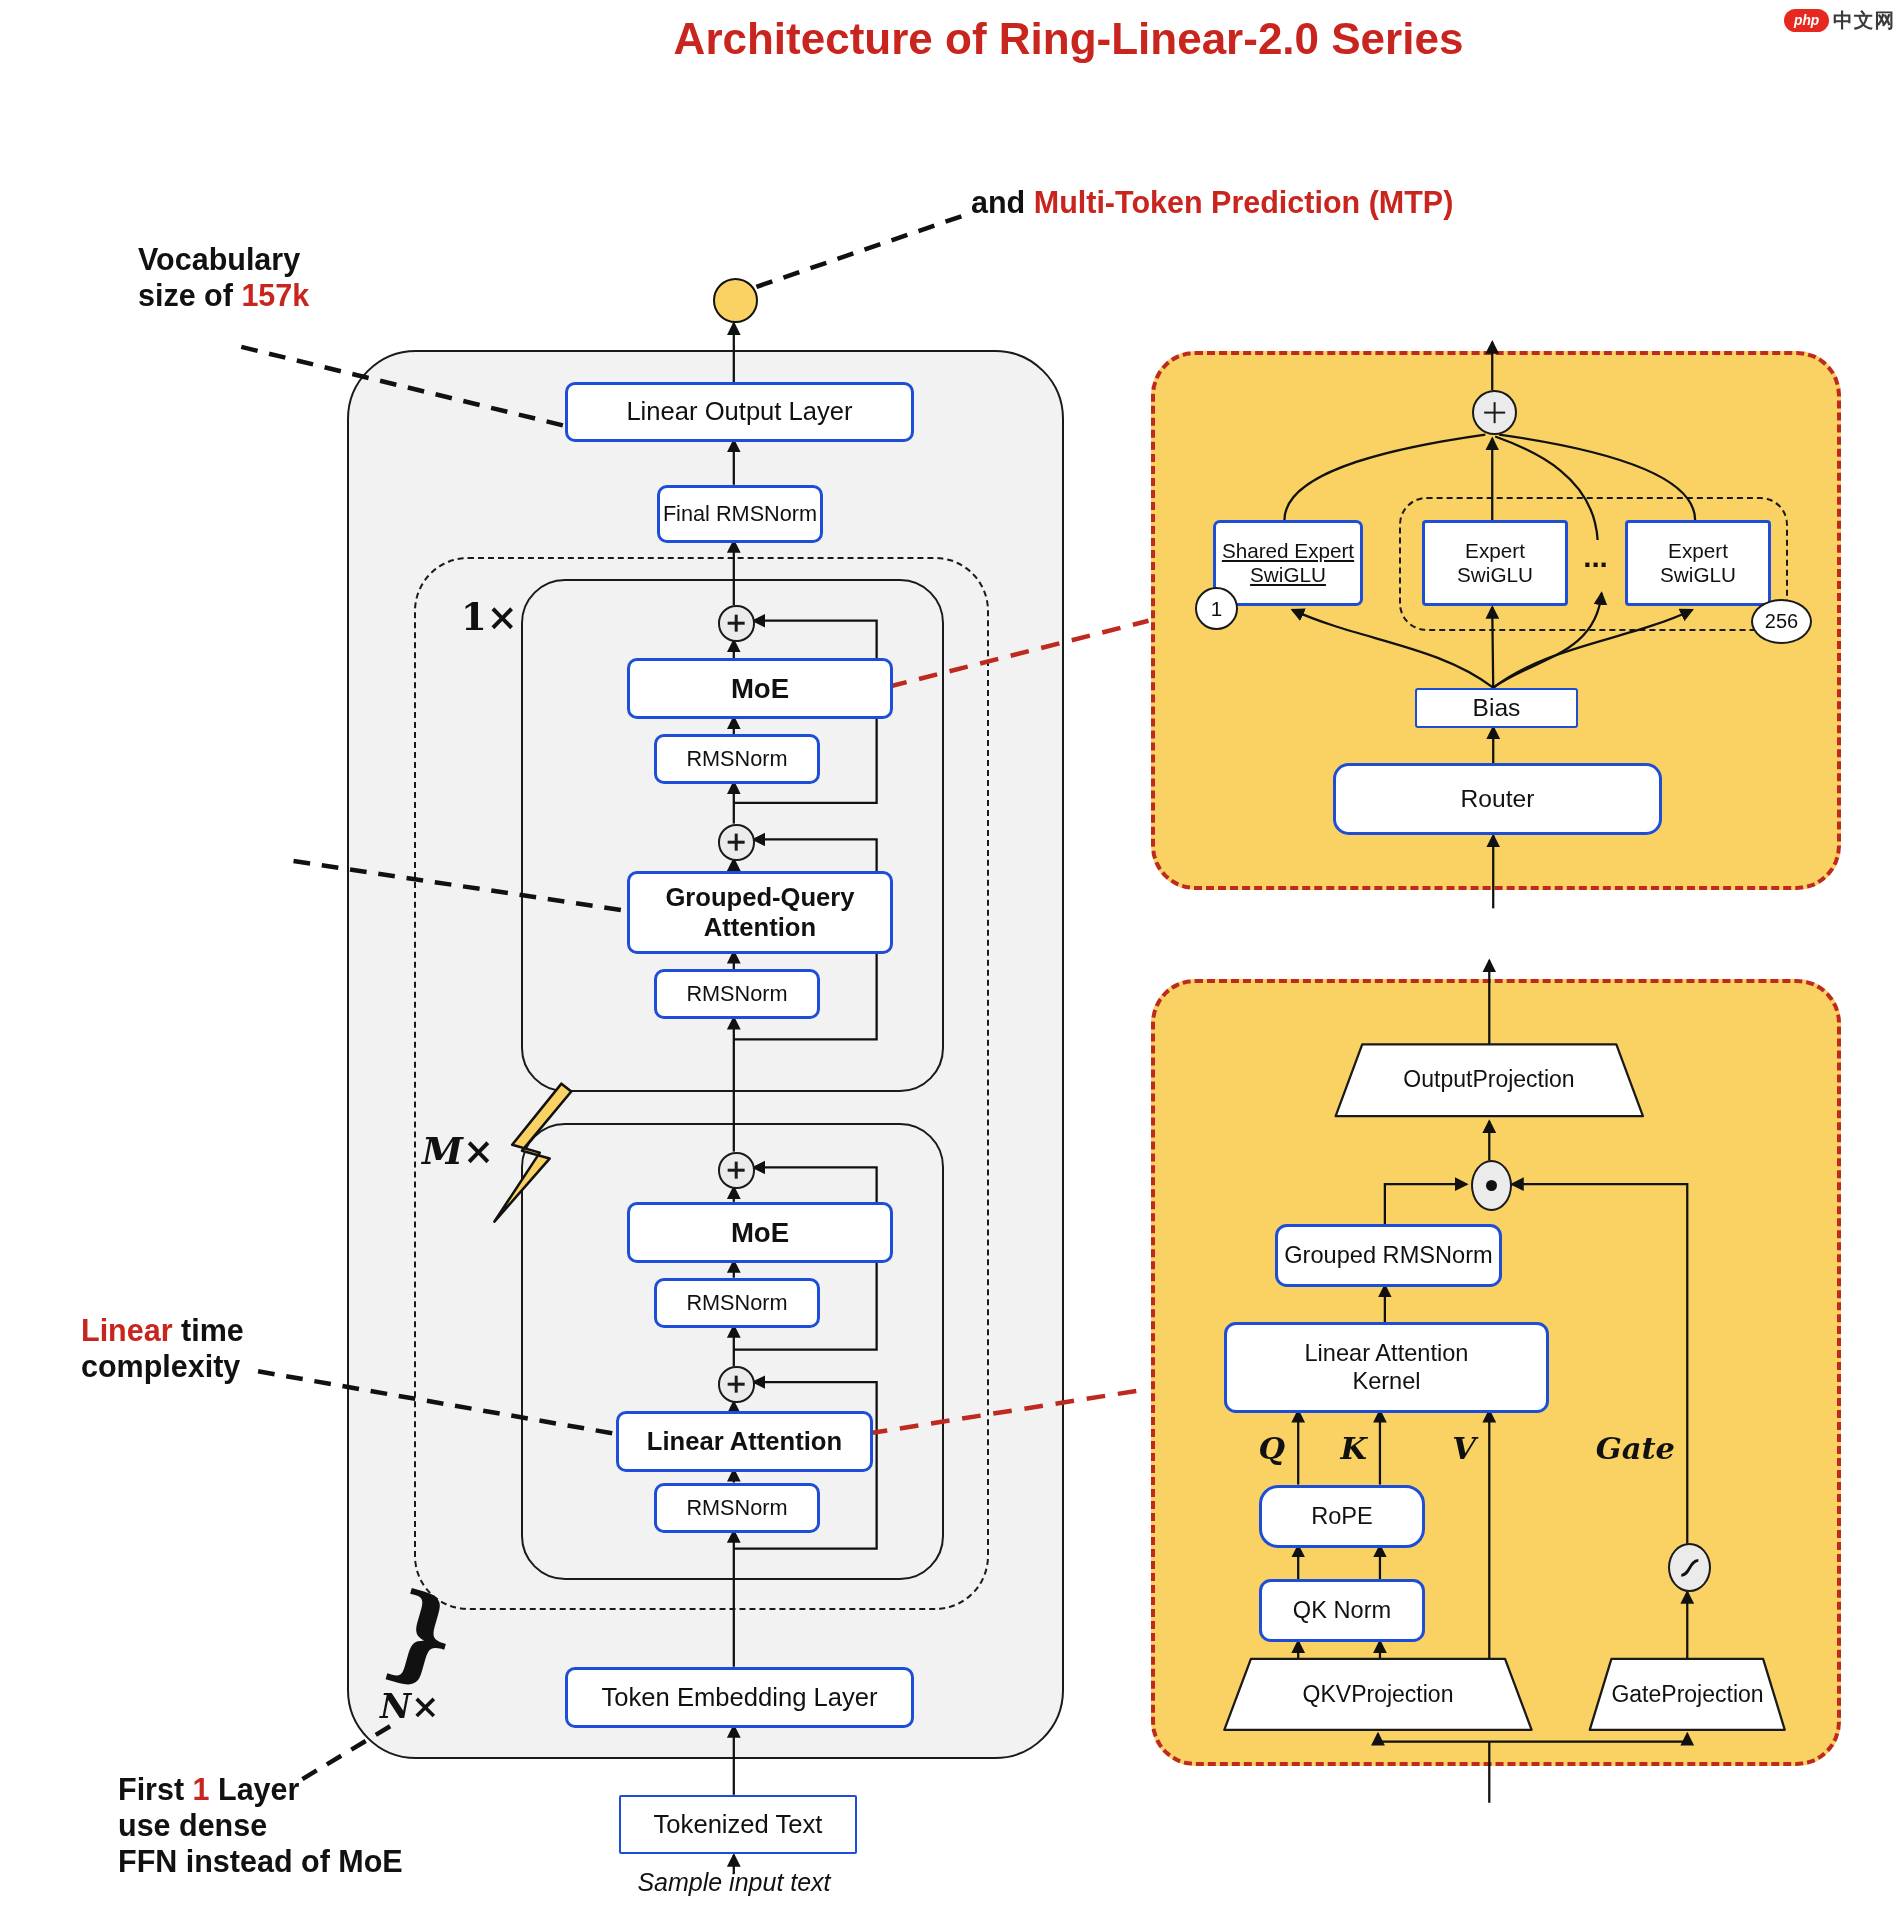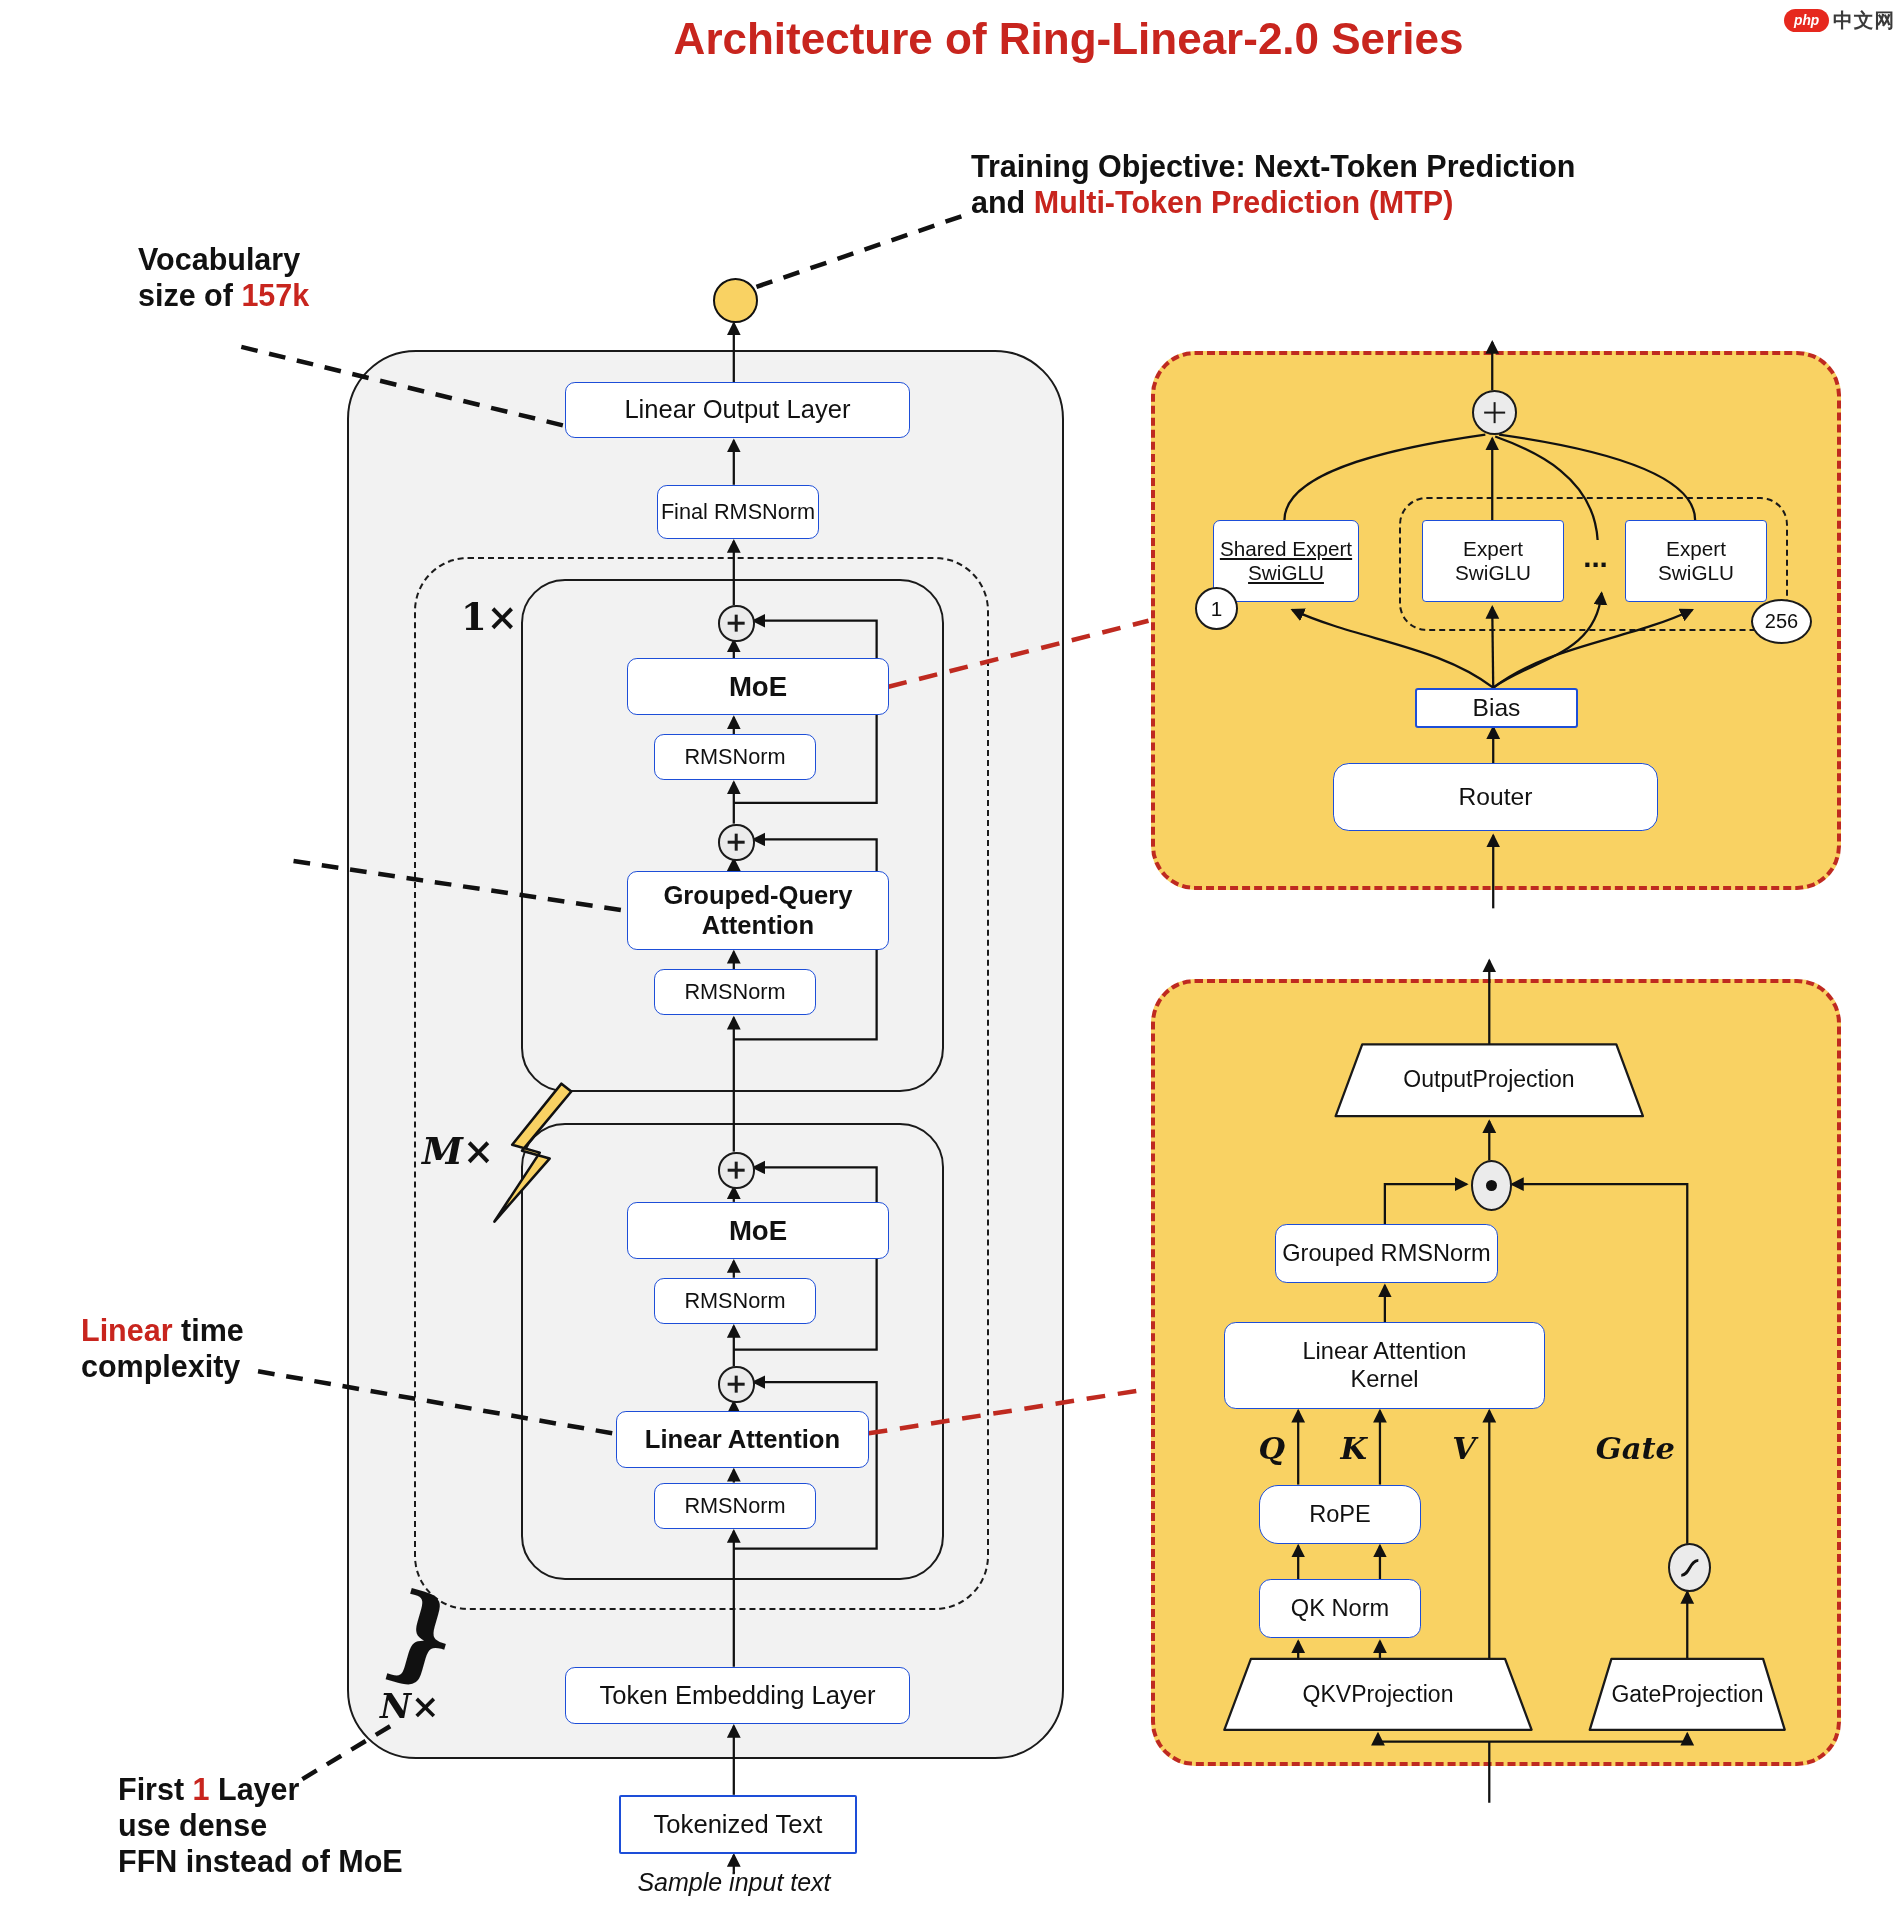--- a/index.html
+++ b/index.html
@@ -11,21 +11,21 @@
                   border:2px solid #1a1a1a;border-radius:69px;z-index:1;}
   .dashed-container{left:414px;top:557px;width:571px;height:1049px;border:2.5px dashed #1a1a1a;
                     border-radius:54px;z-index:2;}
   .block-container{background:#F2F2F2;border:2px solid #1a1a1a;border-radius:44px;z-index:3;}
   .yellow-panel{background:#F9D263;border:4.9px dashed #BF2A20;border-radius:44px;z-index:3;}
   .experts-dashed{left:1399px;top:497px;width:385px;height:130px;border:2.5px dashed #1a1a1a;
                   border-radius:27.6px;z-index:4;}
   
   #wires{position:absolute;left:0;top:0;z-index:5;pointer-events:none;}
   
-  .box{position:absolute;background:#ffffff;border:1px solid #1d4ed8;border-radius:9.9px;
+  .box{position:absolute;background:#ffffff;border:3px solid #1d4ed8;border-radius:9.9px;
        display:flex;align-items:center;justify-content:center;text-align:center;
        font-size:25.6px;z-index:7;line-height:1.15;}
   .bold{font-weight:bold;}
   .sm{font-size:21.7px;}
   .sq{border-radius:2px;border-width:2.5px;}
   .r16{border-radius:15.8px;}
   .node{position:absolute;background:#EBEBEB;border:2px solid #1a1a1a;border-radius:50%;z-index:7;}
   .plusnode::before,.plusnode::after{content:"";position:absolute;background:#1a1a1a;
        left:50%;top:50%;transform:translate(-50%,-50%);}
   .plusnode::before{width:16.7px;height:2.6px;}
@@ -217,21 +217,21 @@
   <div class="math" style="left:422px;top:1129px;font-size:37px;">M×</div>
   <div class="math" style="left:380px;top:1686px;font-size:34px;">N×</div>
   <div class="brace">}</div>
 
   <div class="ann" style="left:138px;top:241px;">
     <span>Vocabulary</span><br>
     <span>size of</span>
     <span class="red">157k</span>
   </div>
   <div class="ann" style="left:971px;top:148px;">
-    <span>Training Objective: Next-Token Prediction</span><br>
+    <br>
     <span>and</span>
     <span class="red">Multi-Token Prediction (MTP)</span>
   </div>
   <div class="ann" style="left:81px;top:1312px;">
     <span class="red">Linear</span>
     <span>time</span><br>
     <span>complexity</span>
   </div>
   <div class="ann" style="left:94px;top:1771px;margin-left:24px;">
     <span>First</span>

